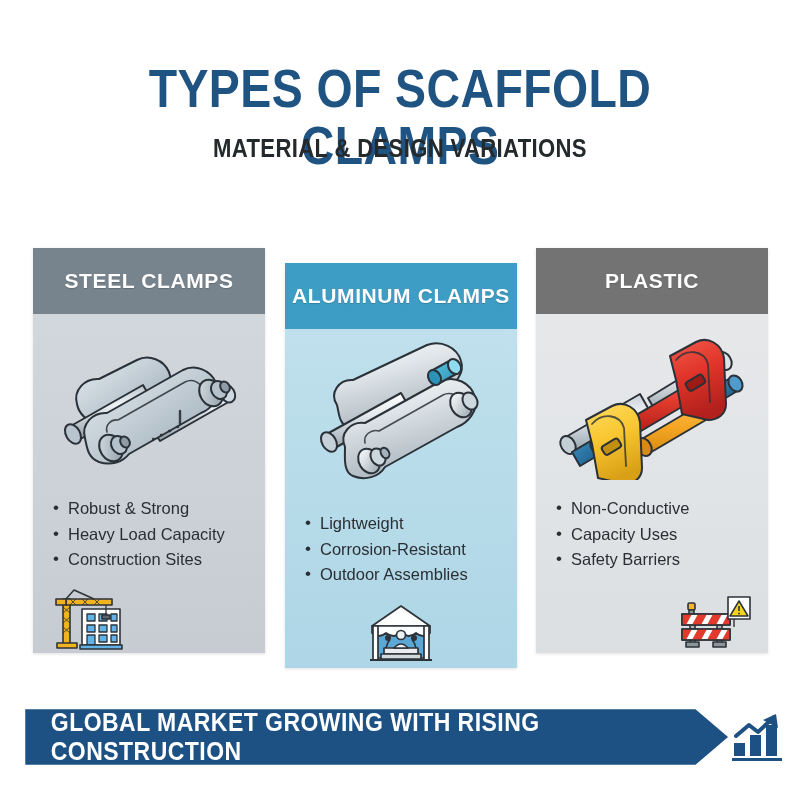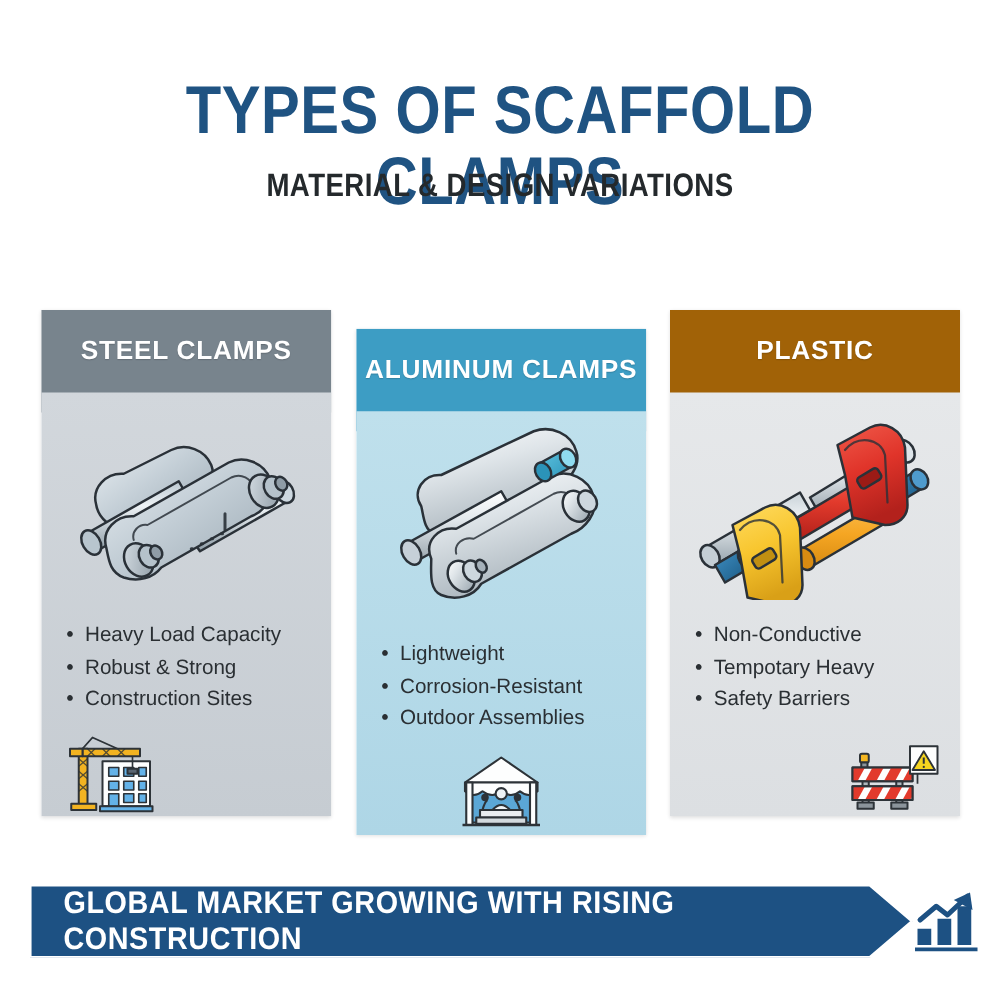--- a/index.html
+++ b/index.html
@@ -58,21 +58,21 @@
     color:#ffffff;
     text-shadow:0 1px 1px rgba(0,0,0,0.18);
   }
   .card-body{
     position:absolute;left:0;top:66px;width:100%;height:339px;
   }
   #card-steel .card-head{background:#78848d;}
   #card-steel .card-body{background:linear-gradient(180deg,#d2d7dc 0%,#c6ccd2 100%);}
   #card-alum .card-head{background:#3d9dc4;}
   #card-alum .card-body{background:linear-gradient(180deg,#bfe0ec 0%,#aed6e6 100%);}
-  #card-plastic .card-head{background:#a16207;}
+  #card-plastic .card-head{background:#737373;}
   #card-plastic .card-body{background:linear-gradient(180deg,#e6e8ea 0%,#dcdfe2 100%);}
 
   .art{position:absolute;left:0;top:6px;width:232px;height:160px;}
 
   .bullets{
     position:absolute;left:20px;top:182px;width:200px;
     margin:0;padding:0;list-style:none;
   }
   .bullets li{
     font-family:"Liberation Sans","DejaVu Sans",sans-serif;
@@ -176,22 +176,22 @@
             <line x1="120" y1="119" x2="121" y2="119"></line>
             <line x1="128" y1="115" x2="129" y2="115"></line>
             <line x1="136" y1="111" x2="137" y2="111"></line>
             <line x1="144" y1="107" x2="145" y2="107"></line>
             <line x1="147" y1="91" x2="147" y2="104"></line>
           </g>
         </g>
       </svg>
 
       <ul class="bullets">
+        <li>Robust &amp; Strong</li>
         <li>Heavy Load Capacity</li>
-        <li>Robust &amp; Strong</li>
         <li>Construction Sites</li>
       </ul>
 
       <svg class="card-icon" viewBox="0 0 78 64">
         <g stroke="#2d3338" stroke-width="1.6" stroke-linejoin="round">
 
           <rect x="34" y="22" width="38" height="36" fill="#fdfefe"></rect>
           <g fill="#63b2e8" stroke-width="1.3">
             <rect x="39" y="27" width="8" height="7"></rect>
             <rect x="51" y="27" width="8" height="7"></rect>
@@ -400,21 +400,21 @@
 
           <path d="M50 100 L76 86 C88 80 102 88 104 102 L106 148 C106 158 98 164 88 164
                    L62 158 L56 124 Z" fill="url(#plYellow)"></path>
           <path d="M56 104 C66 92 84 94 88 108 L90 146" fill="none" stroke-width="1.8" opacity="0.8"></path>
           <rect x="66" y="122" width="19" height="10" rx="3" fill="#c18f11" transform="rotate(-31 75 127)"></rect>
         </g>
       </svg>
 
       <ul class="bullets">
         <li>Non-Conductive</li>
-        <li>Tempotary Heavy</li>
+        <li>Capacity Uses</li>
         <li>Safety Barriers</li>
       </ul>
 
       <svg class="card-icon" viewBox="0 0 78 64">
         <g stroke="#2d3338" stroke-width="1.6" stroke-linejoin="round">
 
           <rect x="12" y="16" width="7" height="7" rx="1.5" fill="#f5b722"></rect>
           <rect x="13" y="23" width="5" height="7" fill="#8b949b"></rect>
 
           <rect x="14" y="28" width="5" height="28" fill="#aeb7bd"></rect>

